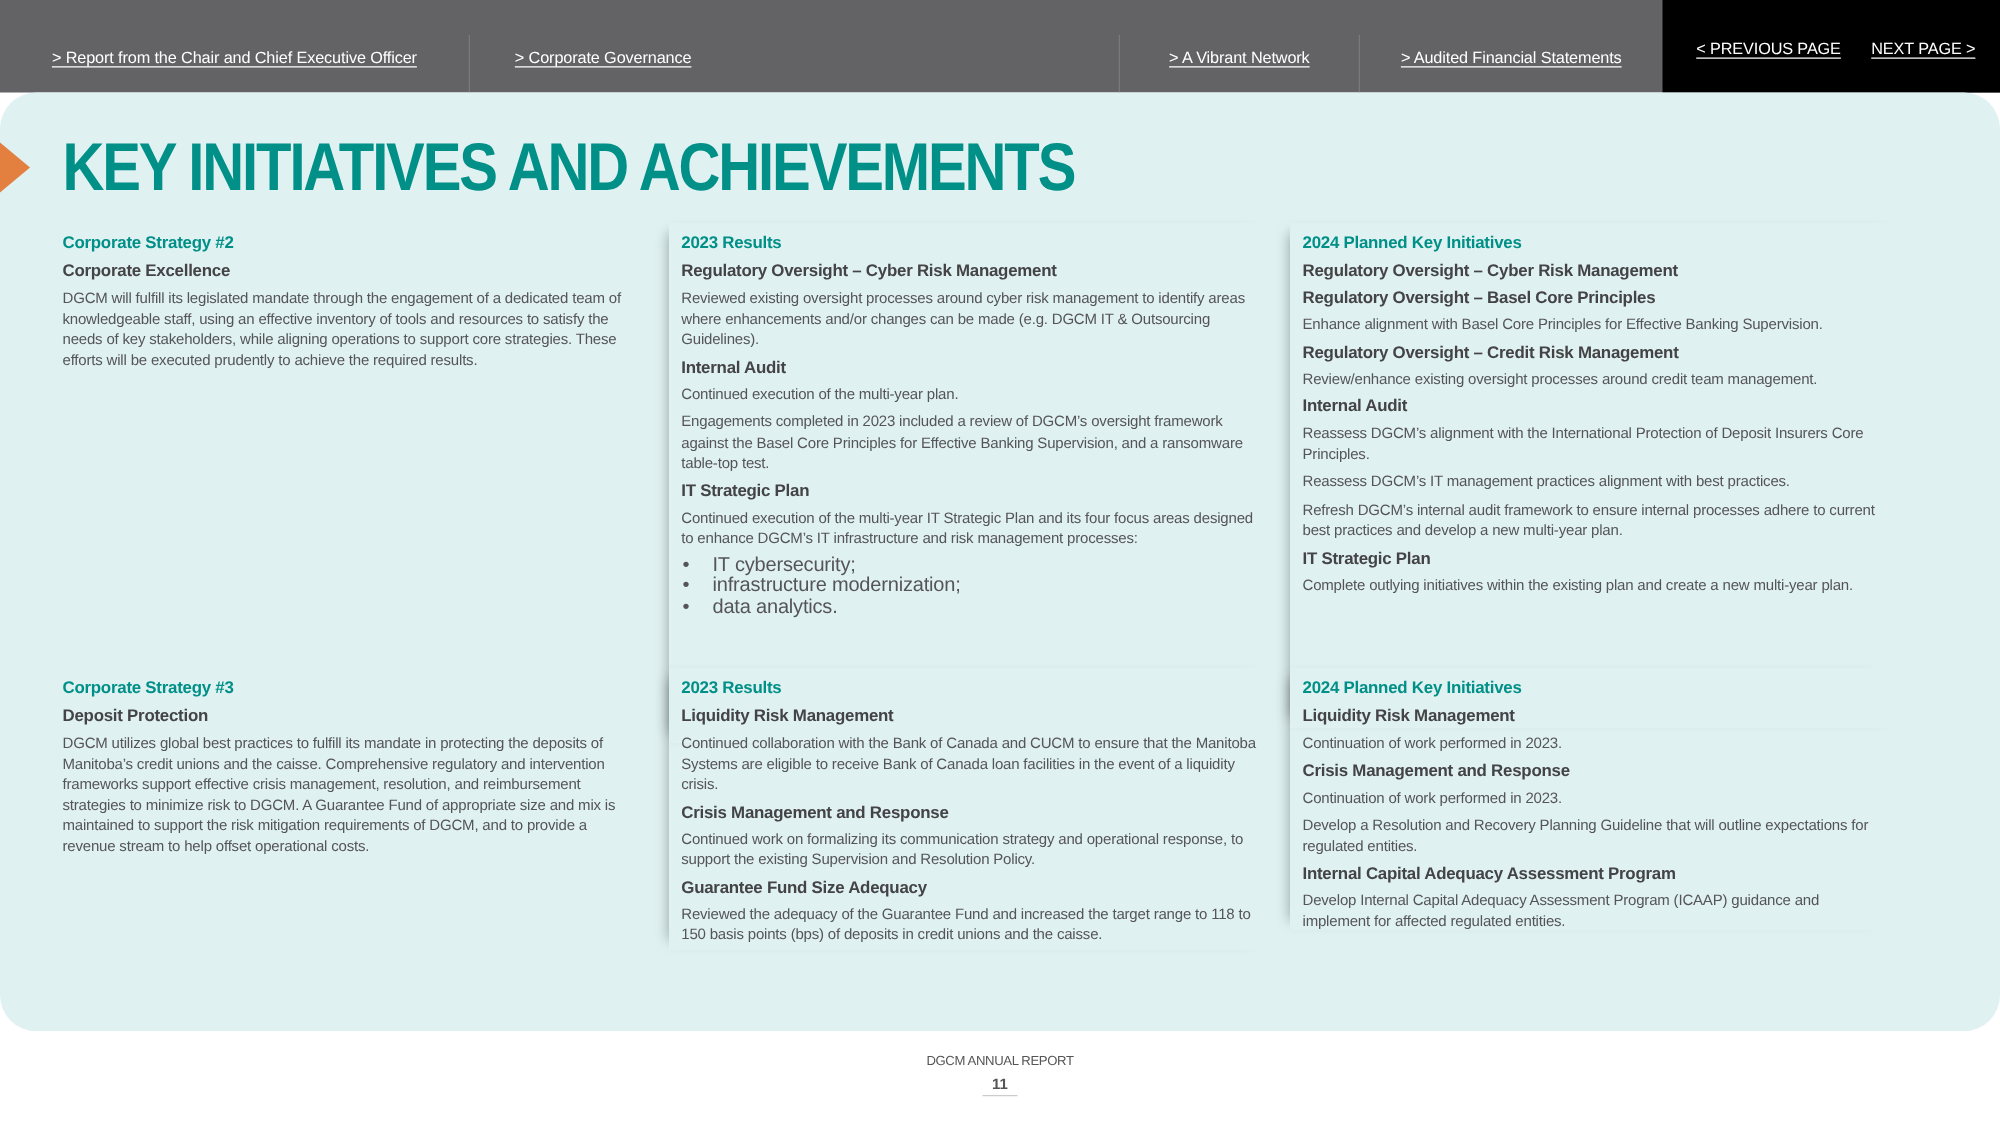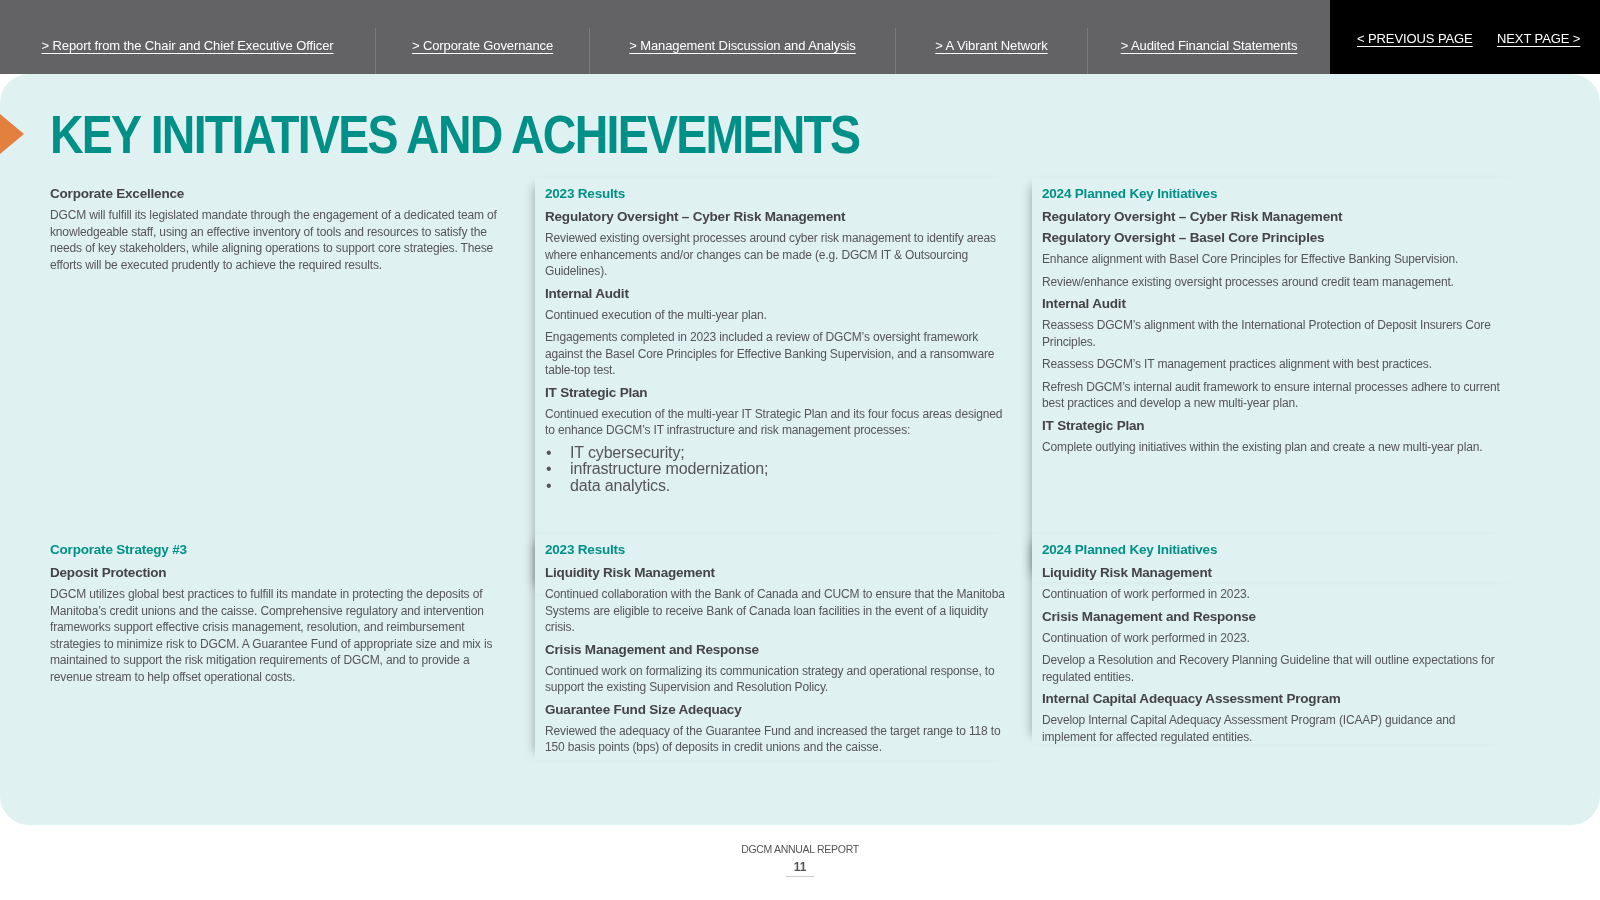--- a/index.html
+++ b/index.html
@@ -28,40 +28,38 @@
 </head>
 <body>
 
 <div class="topnav">
   <div class="item first" style="left:0;width:375px;">
     <a href="#">&gt; Report from the Chair and Chief Executive Officer</a>
   </div>
   <div class="item" style="left:375px;width:214px;">
     <a href="#">&gt;  Corporate Governance</a>
   </div>
-  <div class="item" style="left:589px;width:306px;">
-    <a href="#">&gt; Management Discussion and Analysis</a>
-  </div>
   <div class="item" style="left:895px;width:192px;">
     <a href="#">&gt;  A Vibrant Network</a>
   </div>
   <div class="item" style="left:1087px;width:243px;">
     <a href="#">&gt;  Audited Financial Statements</a>
   </div>
 </div>
 <div class="pager">
   <a href="#" style="left:27px;">&lt; PREVIOUS PAGE</a>
   <a href="#" style="left:167px;">NEXT PAGE  &gt;</a>
 </div>
 
 <div class="main">
   <div class="arrow"></div>
   <div class="title">KEY INITIATIVES AND ACHIEVEMENTS</div>
 
   <div class="col" style="left:50px;top:112px;width:465px;">
+    <div class="sect">Corporate Strategy #2</div>
     <div class="h">Corporate Excellence</div>
     <div class="p">DGCM will fulfill its legislated mandate through the engagement of a dedicated team of knowledgeable staff, using an effective inventory of tools and resources to satisfy the needs of key stakeholders, while aligning operations to support core strategies. These efforts will be executed prudently to achieve the required results.</div>
   </div>
 
   <div class="col shadowed" style="left:535px;top:104px;width:480px;padding:8px 0 0 10px;height:416px;">
     <div class="sect">2023 Results</div>
     <div class="h">Regulatory Oversight – Cyber Risk Management</div>
     <div class="p">Reviewed existing oversight processes around cyber risk management to identify areas where enhancements and/or changes can be made (e.g. DGCM IT &amp; Outsourcing Guidelines).</div>
     <div class="h">Internal Audit</div>
     <div class="p">Continued execution of the multi-year plan.</div>
@@ -73,20 +71,21 @@
       <li>infrastructure modernization;</li>
       <li>data analytics.</li>
     </ul>
   </div>
 
   <div class="col shadowed" style="left:1032px;top:104px;width:490px;padding:8px 0 0 10px;height:404px;">
     <div class="sect">2024 Planned Key Initiatives</div>
     <div class="h">Regulatory Oversight – Cyber Risk Management</div>
     <div class="h">Regulatory Oversight – Basel Core Principles</div>
     <div class="p">Enhance alignment with Basel Core Principles for Effective Banking Supervision.</div>
+    <div class="h">Regulatory Oversight – Credit Risk Management</div>
     <div class="p">Review/enhance existing oversight processes around credit team management.</div>
     <div class="h">Internal Audit</div>
     <div class="p">Reassess DGCM’s alignment with the International Protection of Deposit Insurers Core Principles.</div>
     <div class="p">Reassess DGCM’s IT management practices alignment with best practices.</div>
     <div class="p">Refresh DGCM’s internal audit framework to ensure internal processes adhere to current best practices and develop a new multi-year plan.</div>
     <div class="h">IT Strategic Plan</div>
     <div class="p">Complete outlying initiatives within the existing plan and create a new multi-year plan.</div>
   </div>
 
   <div class="col" style="left:50px;top:468px;width:455px;">

